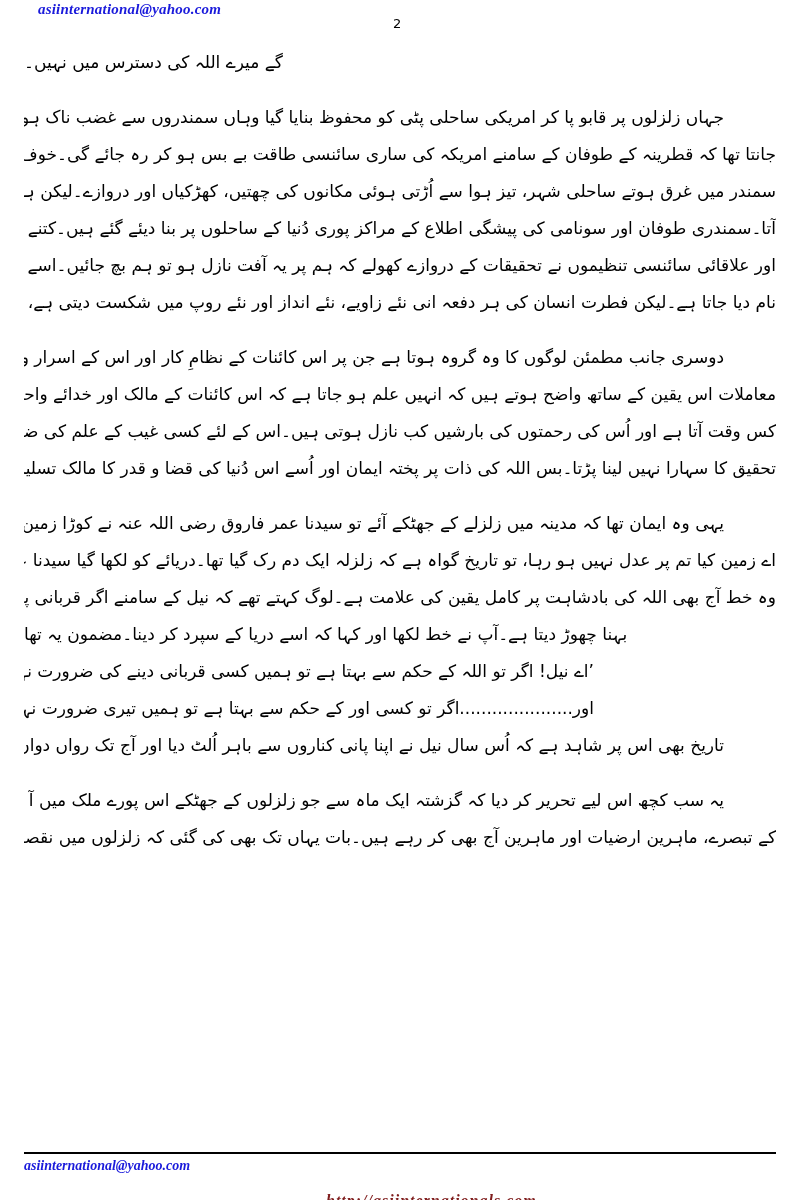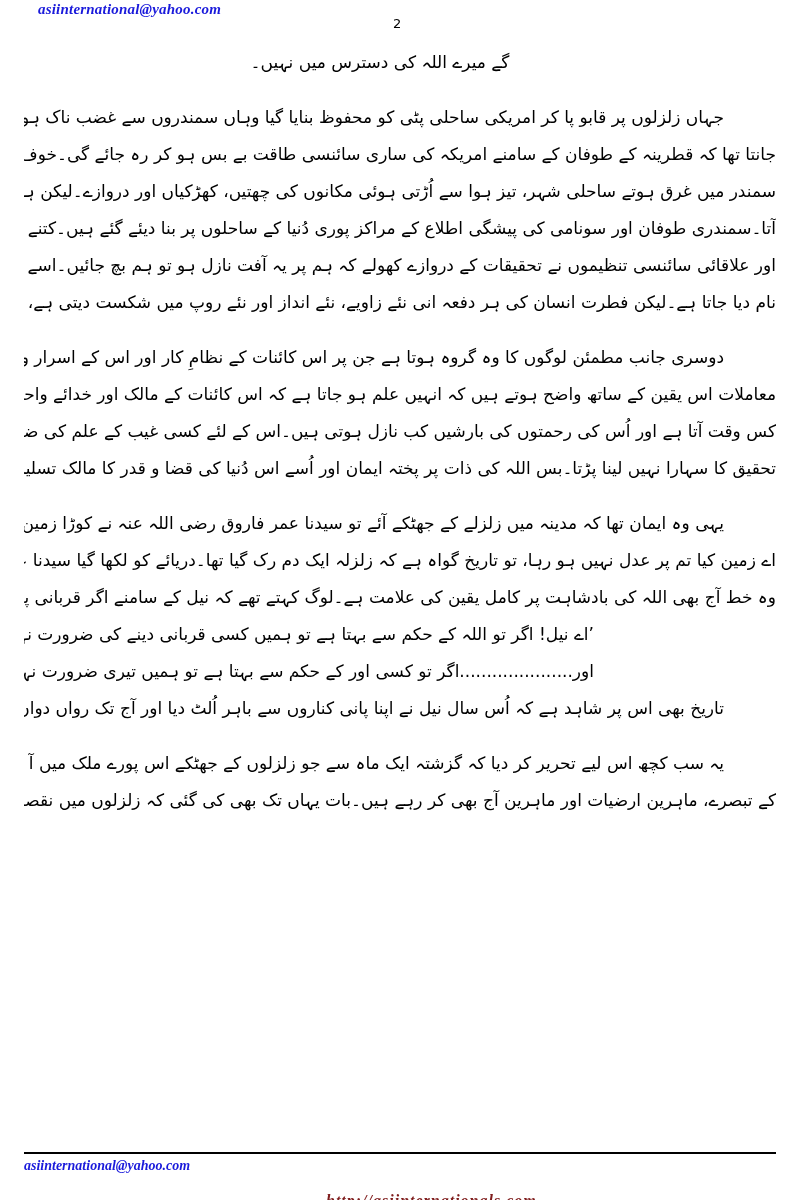--- a/index.html
+++ b/index.html
@@ -13,21 +13,21 @@
     position: absolute; left: 393px; top: 16px;
     font-family: "DejaVu Sans", sans-serif; font-size: 13px; color: #000;
   }
   .content {
     position: absolute; left: 24px; top: 44px; width: 752px;
     direction: rtl; text-align: justify;
     font-family: "DejaVu Sans", sans-serif; font-size: 17px; color: #000;
   }
   .line {
     height: 37px; line-height: 37px; white-space: nowrap; overflow: hidden;
-    text-align: center;
+    text-align: left;
   }
   .line.first { padding-right: 40px; }
   .line.indent { padding-right: 52px; }
   .line.center-verse { text-align: right; padding-right: 182px; }
   .gap { height: 18px; }
   .footer-rule {
     position: absolute; left: 24px; top: 1152px; width: 752px; height: 1px;
     background: #000; border-top: 1px solid #000;
   }
   .footer-email {
@@ -69,20 +69,21 @@
       <div class="line">معاملات اس یقین کے ساتھ واضح ہوتے ہیں کہ انہیں علم ہو جاتا ہے کہ اس کائنات کے مالک اور خدائے واحد قدوس کو غصہ جلال</div>
       <div class="line">کس وقت آتا ہے اور اُس کی رحمتوں کی بارشیں کب نازل ہوتی ہیں۔اس کے لئے کسی غیب کے علم کی ضرورت نہیں۔کسی سائنسی</div>
       <div class="line">تحقیق کا سہارا نہیں لینا پڑتا۔بس اللہ کی ذات پر پختہ ایمان اور اُسے اس دُنیا کی قضا و قدر کا مالک تسلیم کرنا ضروری ہے۔</div>
     </div>
     <div class="gap"></div>
 
     <div>
       <div class="line indent">یہی وہ ایمان تھا کہ مدینہ میں زلزلے کے جھٹکے آئے تو سیدنا عمر فاروق رضی اللہ عنہ نے کوڑا زمین پر مارتے ہوئے کہا کہ</div>
       <div class="line">اے زمین کیا تم پر عدل نہیں ہو رہا، تو تاریخ گواہ ہے کہ زلزلہ ایک دم رک گیا تھا۔دریائے کو لکھا گیا سیدنا عمر فاروق رضی اللہ عنہ کا</div>
       <div class="line">وہ خط آج بھی اللہ کی بادشاہت پر کامل یقین کی علامت ہے۔لوگ کہتے تھے کہ نیل کے سامنے اگر قربانی پیش نہ کی جائے تو یہ</div>
+      <div class="line">بہنا چھوڑ دیتا ہے۔آپ نے خط لکھا اور کہا کہ اسے دریا کے سپرد کر دینا۔مضمون یہ تھا</div>
     </div>
 
     <div>
       <div class="line center-verse">’اے نیل! اگر تو اللہ کے حکم سے بہتا ہے تو ہمیں کسی قربانی دینے کی ضرورت نہیں</div>
       <div class="line center-verse">اور.....................اگر تو کسی اور کے حکم سے بہتا ہے تو ہمیں تیری ضرورت نہیں‘</div>
     </div>
 
     <div class="line indent">تاریخ بھی اس پر شاہد ہے کہ اُس سال نیل نے اپنا پانی کناروں سے باہر اُلٹ دیا اور آج تک رواں دواں ہے۔</div>
     <div class="gap"></div>
 

